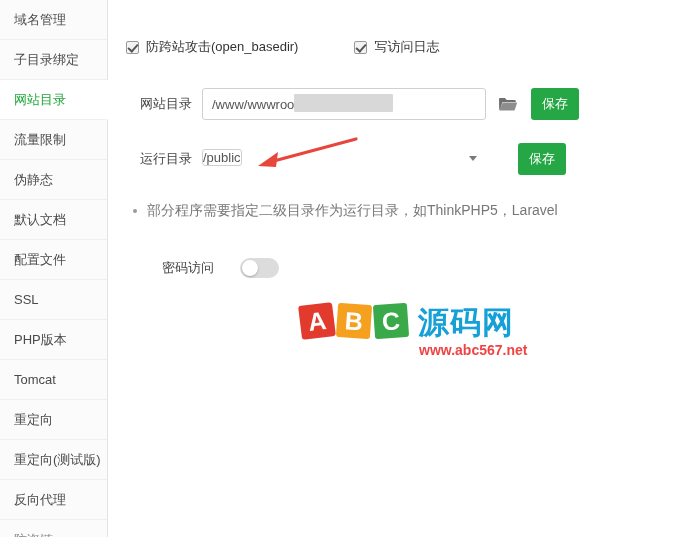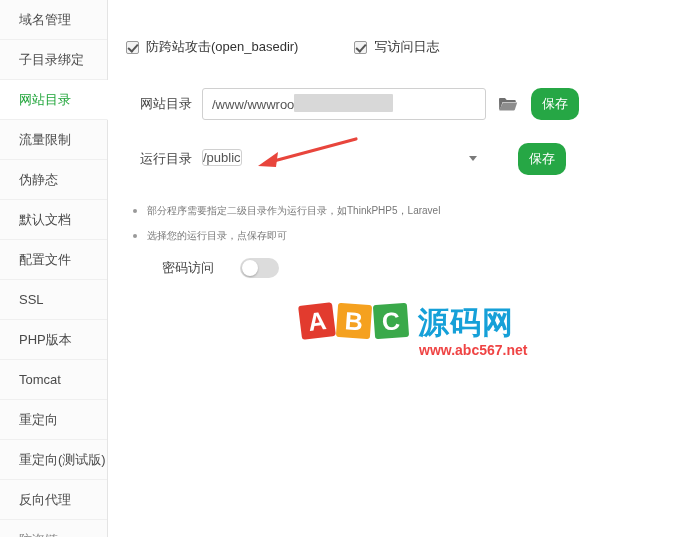--- a/index.html
+++ b/index.html
@@ -30,21 +30,21 @@
     top: 0;
     width: 108px;
     height: 537px;
     background: #fbfbfb;
     border-right: 1px solid #e4e4e4;
     box-sizing: border-box;
   }
   .side-item {
     height: 40px;
     line-height: 40px;
-    padding-left: 19px;
+    padding-left: 14px;
     font-size: 13px;
     color: #4a4a4a;
     border-bottom: 1px solid #efefef;
     box-sizing: border-box;
     white-space: nowrap;
     cursor: pointer;
   }
   .side-item.active {
     color: #20a53a;
     background: #ffffff;
@@ -190,39 +190,39 @@
     flex: 0 0 auto;
   }
   .folder-icon svg { display: block; }
 
   .btn-green {
     height: 32px;
     min-width: 48px;
     padding: 0 8px;
     background: #26a745;
     border: none;
-    border-radius: 10px;
+    border-radius: 3px;
     color: #fff;
     font-size: 13px;
     font-family: "Liberation Sans", sans-serif;
     cursor: pointer;
     line-height: 32px;
     text-align: center;
   }
   .btn-slot1 { margin-left: 13px; }
   .btn-slot2 { margin-left: 32px; }
 
   .hint-list {
     position: absolute;
     left: 24px;
     top: 198px;
     width: 520px;
   }
   .hint-item {
-    font-size: 10px;
+    font-size: 14px;
     color: #777;
     line-height: 25px;
     padding-left: 14px;
     position: relative;
     white-space: nowrap;
   }
   .hint-item::before {
     content: "";
     position: absolute;
     left: 0;
@@ -378,21 +378,20 @@
       <span class="row-label">运行目录</span>
       <span class="select-wrap">
         <span class="select-box">/public</span>
         <span class="caret"></span>
       </span>
       <button class="btn-green btn-slot2">保存</button>
     </div>
 
     <div class="hint-list">
       <div class="hint-item">部分程序需要指定二级目录作为运行目录，如ThinkPHP5，Laravel</div>
-      <div class="hint-item">选择您的运行目录，点保存即可</div>
     </div>
 
     <div class="pass-row">
       <span class="pass-label">密码访问</span>
       <span class="toggle">
         <span class="knob"></span>
       </span>
     </div>
 
     <div class="watermark">

